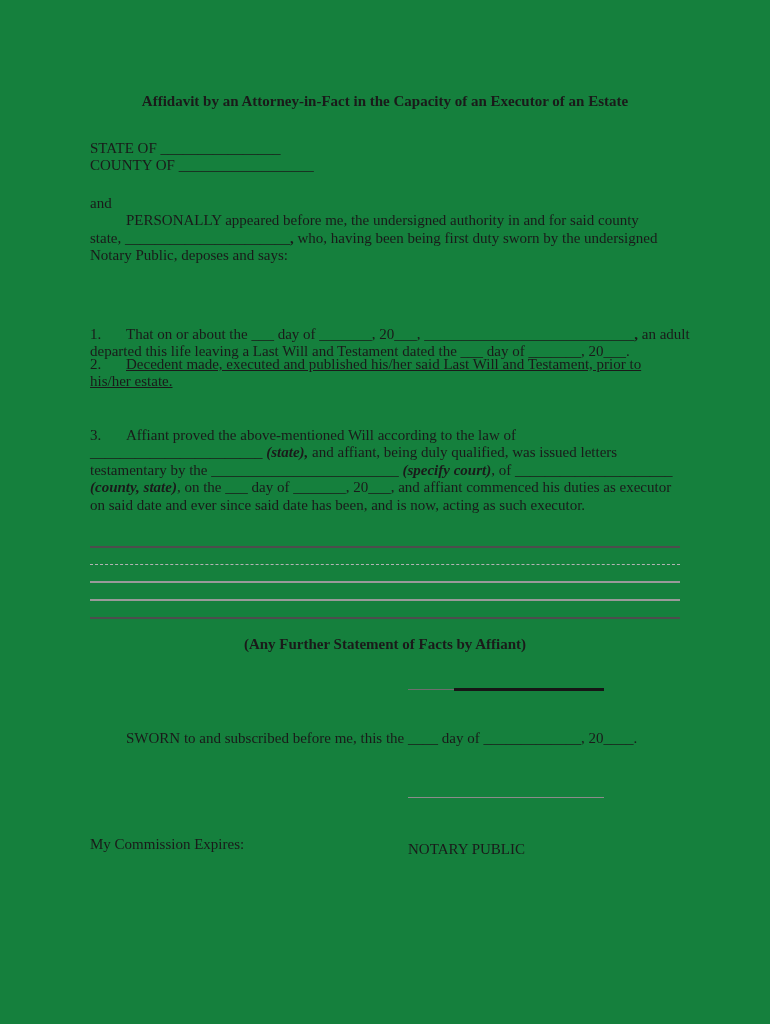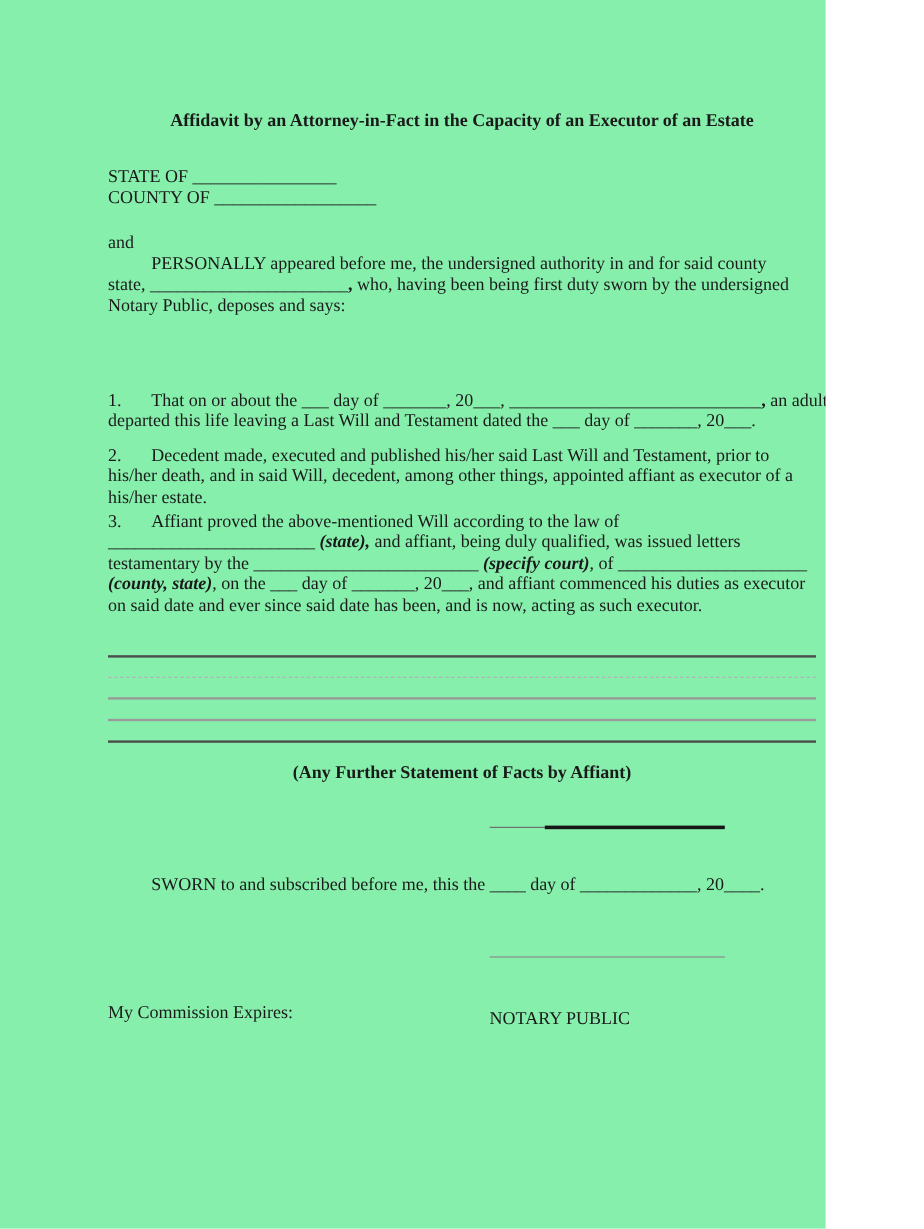--- a/index.html
+++ b/index.html
@@ -1,20 +1,20 @@
 <!DOCTYPE html>
 <html style="--ink: #1a1a1a; --line-dark: #4d4d4d; --line-mid: #9a9a9a; --line-dashed: #b3b3b3; --sig-thin: #6e6e6e; --sig-thick: #161616; --notary-rule: #8c8c8c;"><head>
 <meta charset="utf-8">
 <style>
   html, body { margin: 0; padding: 0; background: #ffffff; }
   .page {
     position: relative;
-    width: 688px;
+    width: 770px;
     height: 1024px;
-    background: #86efac;
+    background: #15803d;
     font-family: "Liberation Serif", "DejaVu Serif", serif;
     font-size: 15px;
     color: var(--ink, #1a1a1a);
     overflow: hidden;
   }
   .rline { white-space: pre; line-height: 17.4px; }
   .seg-n  { font-weight: normal; }
   .seg-b  { font-weight: bold; }
   .seg-bi { font-weight: bold; font-style: italic; }
   .seg-num { display: inline-block; width: 36px; }
@@ -22,21 +22,21 @@
 
   .title {
     position: absolute; top: 93px; left: 0; width: 770px;
     text-align: center; font-weight: bold;
     line-height: 17.4px;
   }
   .venue { position: absolute; left: 90px; top: 140px; }
   .para  { position: absolute; left: 90px; width: 640px; }
   .p-intro { top: 195px; }
   .p-1 { top: 286px; margin-top: 40px; }
-  .p-2 { top: 372px; }
+  .p-2 { top: 356px; text-decoration: underline; }
   .p-3 { top: 427px; }
   .p-sworn { top: 730px; }
 
   .stmt { position: absolute; left: 90px; top: 546px; width: 590px; }
   .stmt-line { height: 0; margin-bottom: 16px; }
   .sl-dark   { border-top: 2px solid var(--line-dark, #4d4d4d); }
   .sl-dashed { border-top: 1.5px dashed var(--line-dashed, #b3b3b3); }
   .sl-mid    { border-top: 2px solid var(--line-mid, #9a9a9a); }
 
   .caption {
@@ -78,21 +78,20 @@
       <div class="rline"><span class="seg-n">Notary Public, deposes and says:</span></div>
     </div>
 
   <div class="para p-1">
       <div class="rline"><span class="seg-num">1.</span><span class="seg-n">That on or about the ___ day of _______, 20___, ____________________________</span><span class="seg-b">,</span><span class="seg-n"> an adult</span></div>
       <div class="rline"><span class="seg-n">departed this life leaving a Last Will and Testament dated the ___ day of _______, 20___.</span></div>
     </div>
 
   <div class="para p-2">
       <div class="rline"><span class="seg-num">2.</span><span class="seg-n">Decedent made, executed and published his/her said Last Will and Testament, prior to</span></div>
-      <div class="rline"><span class="seg-n">his/her death, and in said Will, decedent, among other things, appointed affiant as executor of a</span></div>
       <div class="rline"><span class="seg-n">his/her estate.</span></div>
     </div>
 
   <div class="para p-3">
       <div class="rline"><span class="seg-num">3.</span><span class="seg-n">Affiant proved the above-mentioned Will according to the law of</span></div>
       <div class="rline"><span class="seg-n">_______________________ </span><span class="seg-bi">(state),</span><span class="seg-n"> and affiant, being duly qualified, was issued letters</span></div>
       <div class="rline"><span class="seg-n">testamentary by the _________________________ </span><span class="seg-bi">(specify court)</span><span class="seg-n">, of _____________________</span></div>
       <div class="rline"><span class="seg-bi">(county, state)</span><span class="seg-n">, on the ___ day of _______, 20___, and affiant commenced his duties as executor</span></div>
       <div class="rline"><span class="seg-n">on said date and ever since said date has been, and is now, acting as such executor.</span></div>
     </div>

